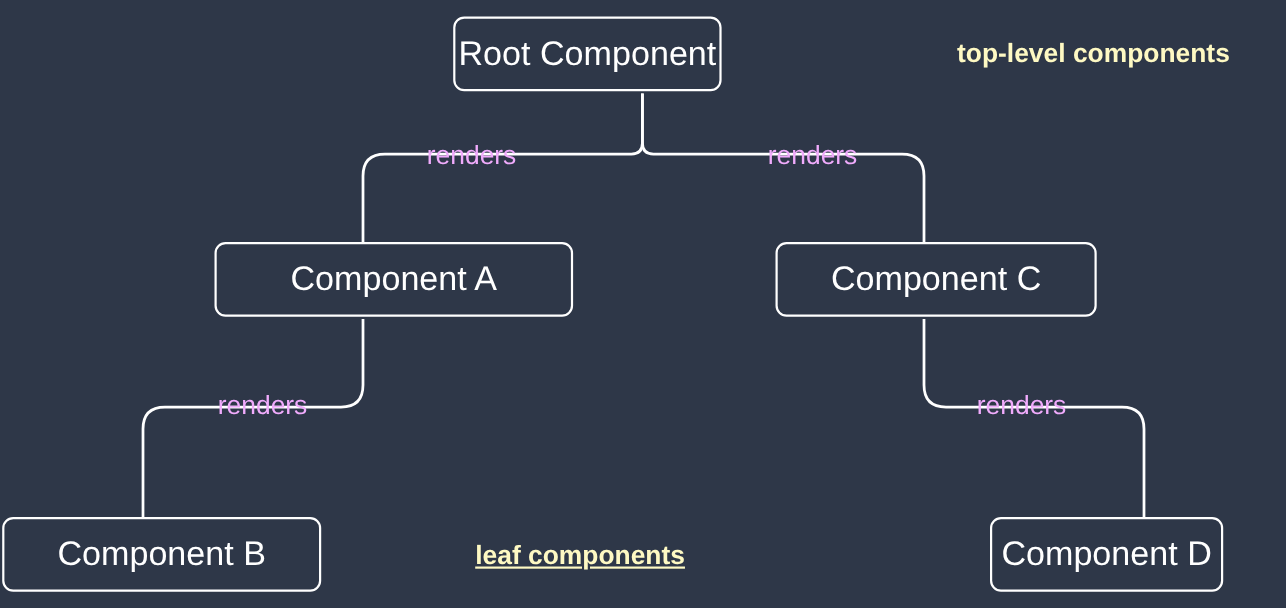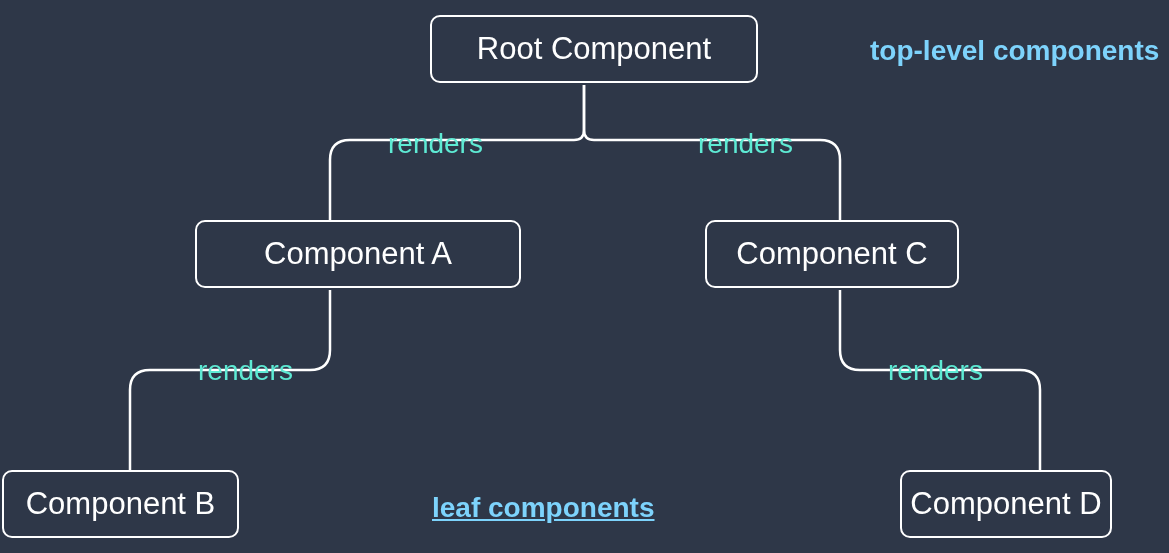--- a/index.html
+++ b/index.html
@@ -24,28 +24,28 @@
       font-size: 31px;
       font-weight: 500;
       display: flex;
       align-items: center;
       justify-content: center;
       padding: 14px 30px;
       white-space: nowrap;
     }
     .edge-label {
       position: absolute;
-      color: #5eead4;
-      font-size: 28px;
+      color: #f0abfc;
+      font-size: 24px;
       font-weight: 400;
     }
     .annotation {
       position: absolute;
-      color: #7dd3fc;
-      font-size: 28px;
+      color: #fef9c3;
+      font-size: 24px;
       font-weight: 600;
     }
     svg.connectors {
       position: absolute;
       top: 0;
       left: 0;
       width: 1169px;
       height: 553px;
       pointer-events: none;
     }
@@ -61,33 +61,33 @@
 <svg class="connectors">
 
   <path d="M 584 85 L 584 130 Q 584 140 574 140 L 350 140 Q 330 140 330 160 L 330 220"></path>
   <path d="M 584 85 L 584 130 Q 584 140 594 140 L 820 140 Q 840 140 840 160 L 840 220"></path>
 
   <path d="M 330 290 L 330 350 Q 330 370 310 370 L 150 370 Q 130 370 130 390 L 130 470"></path>
 
   <path d="M 840 290 L 840 350 Q 840 370 860 370 L 1020 370 Q 1040 370 1040 390 L 1040 470"></path>
 </svg>
 
-<div class="node" style="left:430px; top:15px; width:328px;justify-content:center;">
+<div class="node" style="left:412px; top:15px; width:244px;justify-content:center;">
   <span>Root Component</span>
 </div>
 
 <div class="node" style="left:195px; top:220px; width:326px;">
   <span>Component A</span>
 </div>
 
-<div class="node" style="left:705px; top:220px; width:254px;">
+<div class="node" style="left:705px; top:220px; width:292px;">
   <span>Component C</span>
 </div>
 
-<div class="node" style="left:2px; top:470px; width:237px;">
+<div class="node" style="left:2px; top:470px; width:290px;">
   <span>Component B</span>
 </div>
 
 <div class="node" style="left:900px; top:470px; width:212px;">
   <span>Component D</span>
 </div>
 
 <div class="edge-label" style="left:388px; top:128px;">renders</div>
 <div class="edge-label" style="left:698px; top:128px;">renders</div>
 <div class="edge-label" style="left:198px; top:355px;">renders</div>

